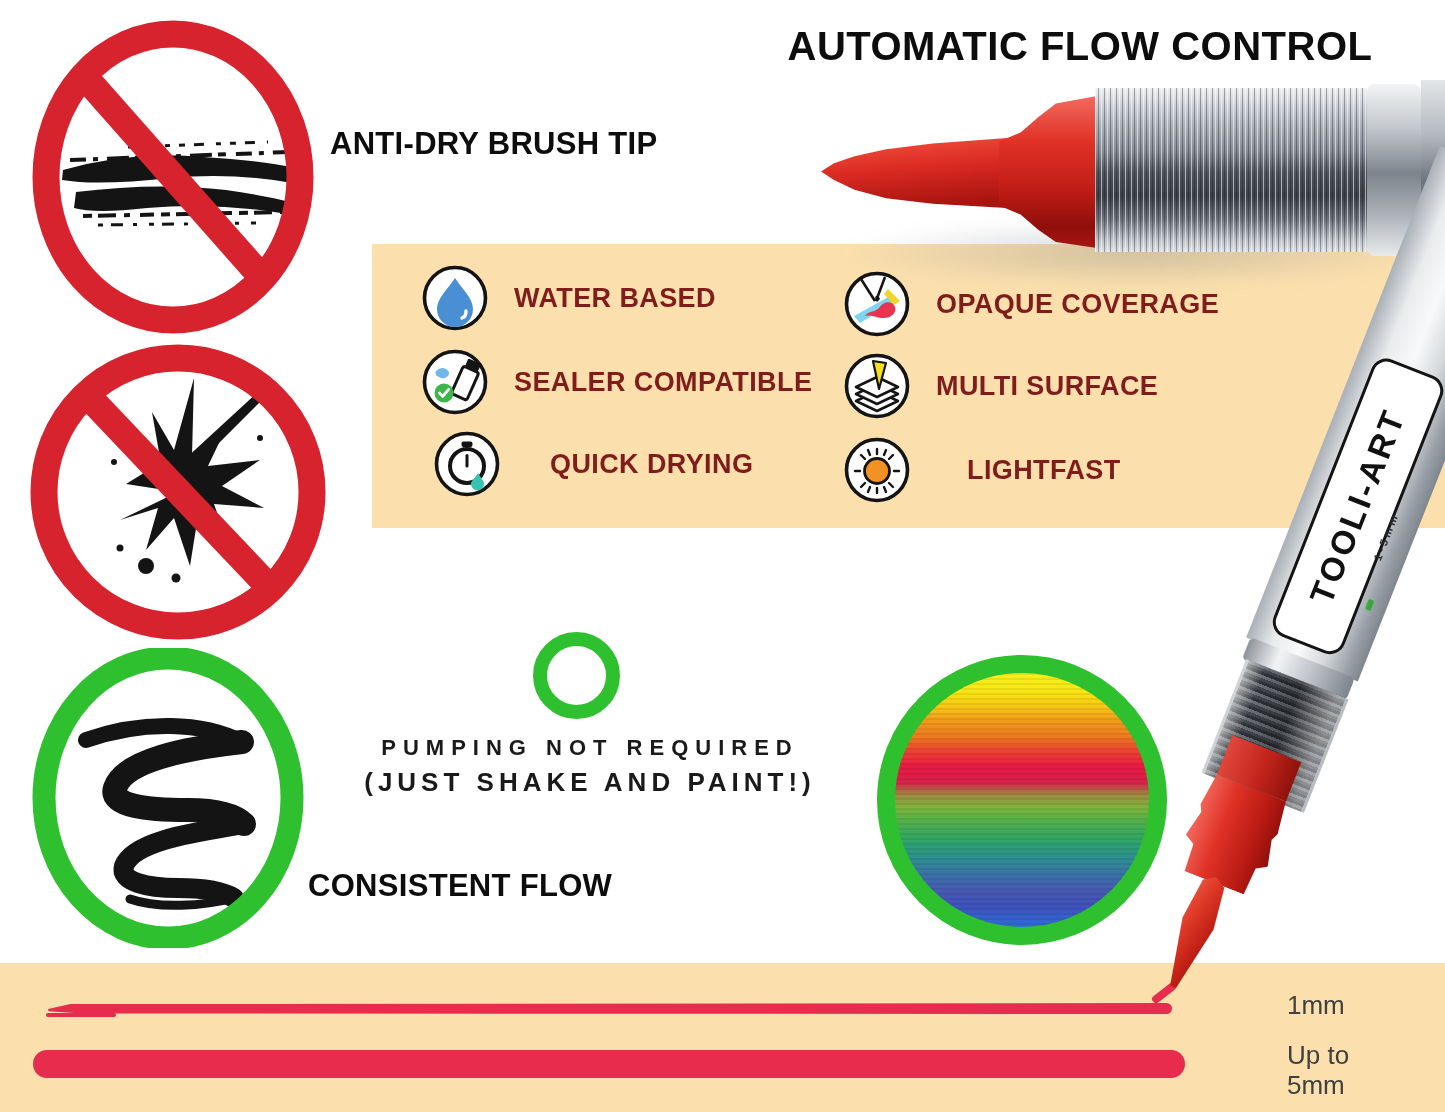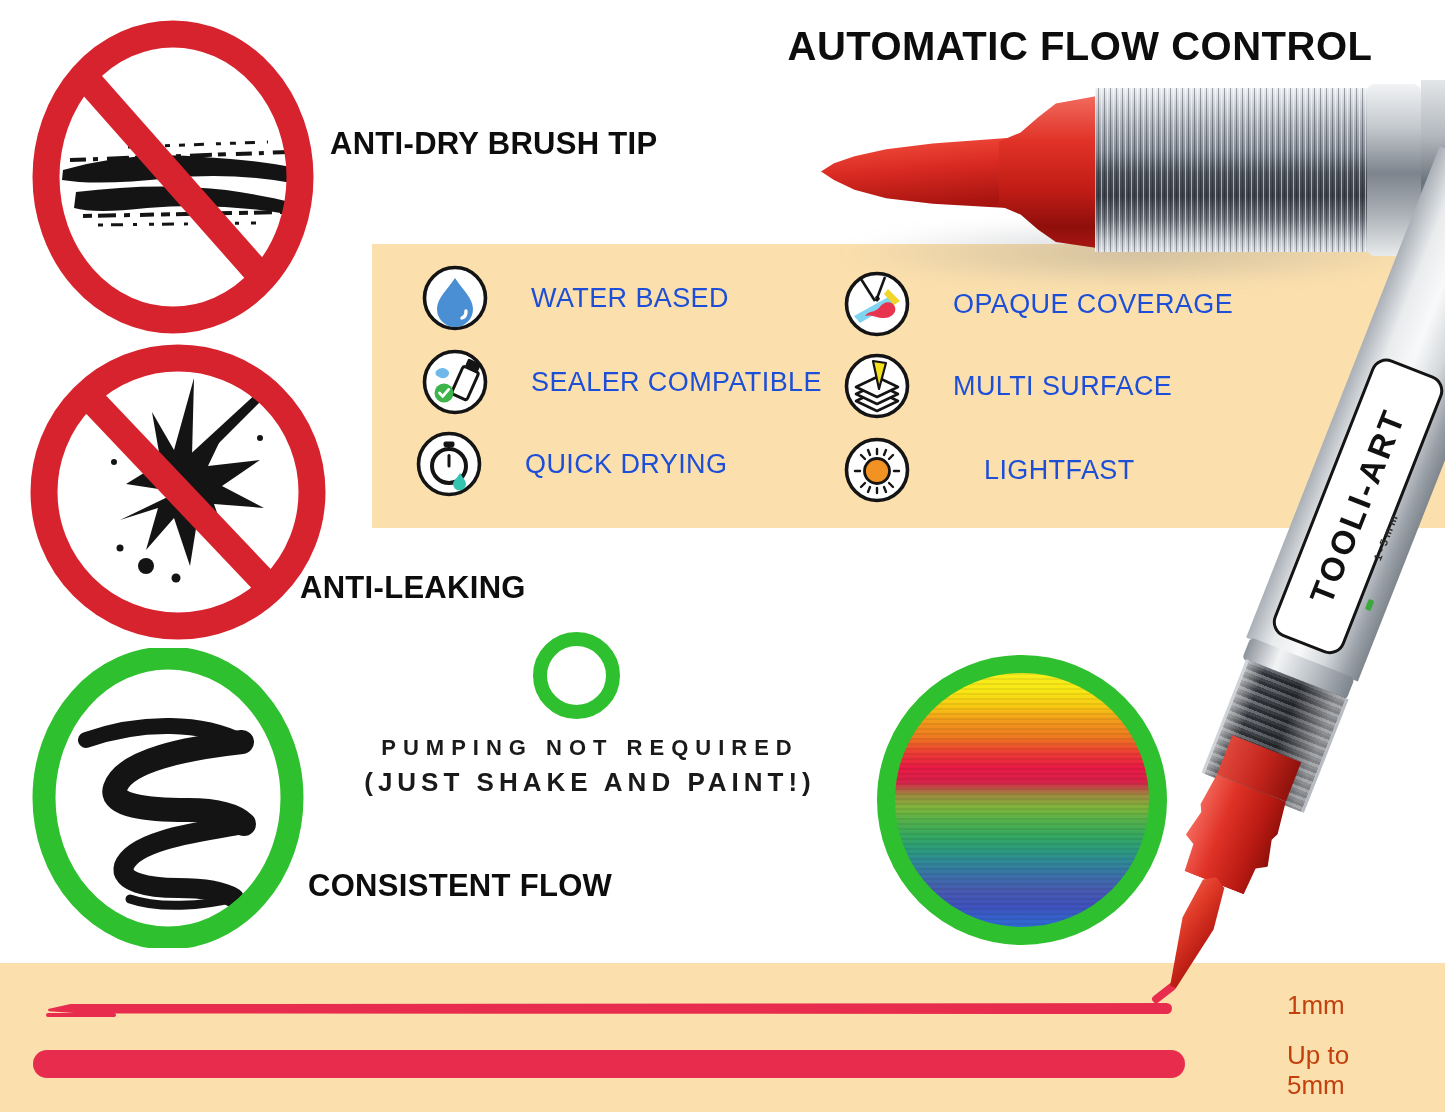--- a/index.html
+++ b/index.html
@@ -4,27 +4,27 @@
 <style>
   html,body{margin:0;padding:0;background:#e9e9e9;}
   .board{position:relative;width:1445px;height:1112px;background:#ffffff;overflow:hidden;
          font-family:"Liberation Sans",sans-serif;color:#141414;}
   .abs{position:absolute;}
 
   
   .h1{font-size:40px;font-weight:800;letter-spacing:.5px;color:#0d0d0d;white-space:nowrap;}
   .callout-label{font-size:31px;font-weight:800;letter-spacing:.3px;color:#0d0d0d;white-space:nowrap;}
   .pump-line{font-weight:700;color:#1a1a1a;white-space:nowrap;text-align:center;}
-  .mm-label{font-size:26px;font-weight:500;color:#c2410c;line-height:30px;white-space:nowrap;}
+  .mm-label{font-size:26px;font-weight:500;color:#404040;line-height:30px;white-space:nowrap;}
 
   
   .feature-box{left:372px;top:244px;width:1073px;height:284px;background:#FBE0AE;}
   .frow{position:absolute;display:flex;align-items:center;height:66px;}
   .ficon{width:66px;height:66px;flex:0 0 66px;display:block;}
-  .flabel{font-size:27px;font-weight:400;letter-spacing:.4px;color:#1d4ed8;margin-left:43px;white-space:nowrap;}
+  .flabel{font-size:27px;font-weight:700;letter-spacing:.4px;color:#7f1d1d;margin-left:26px;white-space:nowrap;}
 
   
   .pump-ring{left:533px;top:632px;width:59px;height:59px;border:14px solid #2EC02E;border-radius:50%;}
 
   
   .blend-circle{left:877px;top:655px;width:254px;height:254px;border:18px solid #2EC02E;border-radius:50%;
     background:
       repeating-linear-gradient(180deg, rgba(0,0,0,.07) 0 2px, rgba(255,255,255,0) 2px 5px),
       linear-gradient(180deg,
         #f8ef1e 0%, #f9e714 7%, #f7c913 13%, #f2991c 19%, #ee7b1f 25%,
@@ -111,21 +111,21 @@
         <g transform="rotate(24 43 33)">
           <rect x="35" y="19" width="17" height="30" rx="2.5" fill="#fff" stroke="#141414" stroke-width="3"></rect>
           <rect x="36.5" y="10" width="14" height="8" rx="1.5" fill="#141414"></rect>
         </g>
         <path d="M14 22 q5 -5 10 -2 q5 3 2 7 q-4 4 -9 1 q-5 -2 -3 -6 Z" fill="#6fb8e8"></path>
         <circle cx="22" cy="44" r="9.5" fill="#3db54a"></circle>
         <path d="M17.5 44 l3.2 3.4 6 -7" stroke="#fff" stroke-width="2.8" fill="none" stroke-linecap="round" stroke-linejoin="round"></path>
       </svg>
       <span class="flabel">SEALER COMPATIBLE</span>
     </div>
-    <div class="frow" style="left:44px;top:187px;">
+    <div class="frow" style="left:62px;top:187px;gap:24px;">
       <svg class="ficon" viewBox="0 0 66 66">
         <circle cx="33" cy="33" r="30.5" fill="#fff" stroke="#141414" stroke-width="3.6"></circle>
         <rect x="27.5" y="10.5" width="11" height="5.5" rx="2" fill="#141414"></rect>
         <circle cx="33" cy="35" r="17" fill="#fff" stroke="#141414" stroke-width="4"></circle>
         <line x1="33" y1="35" x2="33" y2="24.5" stroke="#141414" stroke-width="3" stroke-linecap="round"></line>
         <path d="M44 42 C47 47 50 50 50 53 A6.5 6.5 0 1 1 37 53 C37 50 41 47 44 42 Z" fill="#35c4b0"></path>
       </svg>
       <span class="flabel">QUICK DRYING</span>
     </div>
 
@@ -199,21 +199,20 @@
       <circle cx="92" cy="206" r="3.5"></circle>
       <circle cx="206" cy="212" r="3.5"></circle>
       <circle cx="232" cy="96" r="3"></circle>
       <circle cx="86" cy="120" r="3"></circle>
     </g>
     <g>
       <circle cx="150" cy="150" r="134" fill="none" stroke="#D7232E" stroke-width="27"></circle>
       <line x1="58" y1="52" x2="244" y2="248" stroke="#D7232E" stroke-width="27"></line>
     </g>
   </svg>
-  <div class="abs callout-label" style="left:300px;top:570px;">ANTI-LEAKING</div>
 
   <svg class="abs" style="left:28px;top:648px;" width="285" height="300" viewBox="0 0 285 300">
     <g fill="none" stroke="#141414" stroke-linecap="round" stroke-linejoin="round">
       <path d="M58 92 C 115 72, 175 74, 214 94" stroke-width="16"></path>
       <path d="M214 94 C 160 100, 96 112, 87 140 C 81 158, 120 162, 160 162 C 186 162, 206 166, 216 176" stroke-width="24"></path>
       <path d="M216 176 C 170 184, 106 192, 96 218 C 91 234, 120 240, 150 240 C 176 240, 196 244, 206 250" stroke-width="20"></path>
       <path d="M206 250 C 176 258, 130 261, 102 251" stroke-width="9"></path>
     </g>
     <ellipse cx="140" cy="150" rx="124" ry="140" fill="none" stroke="#2EC02E" stroke-width="23"></ellipse>
   </svg>

